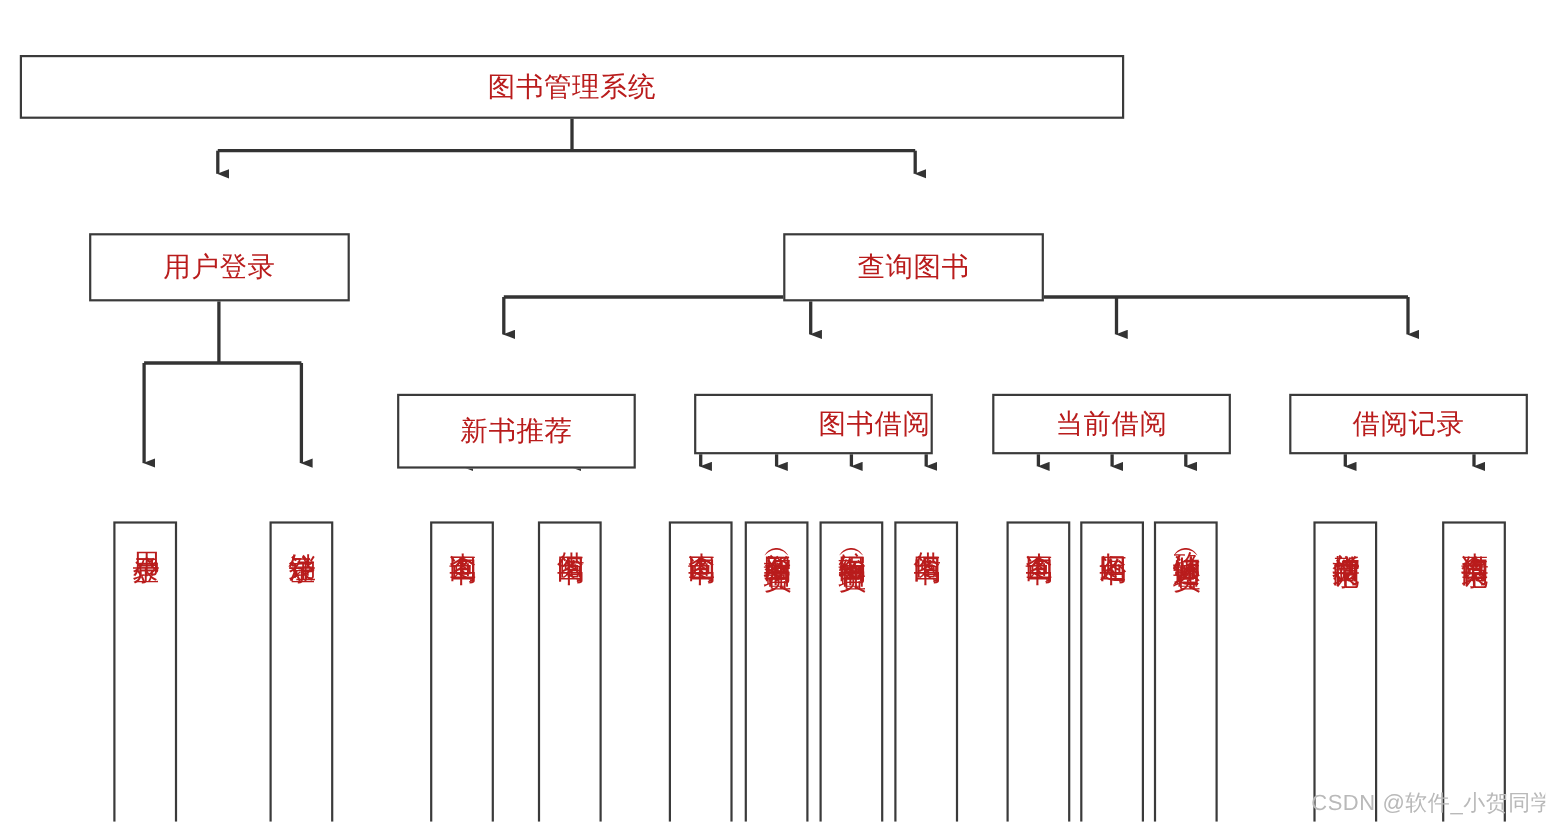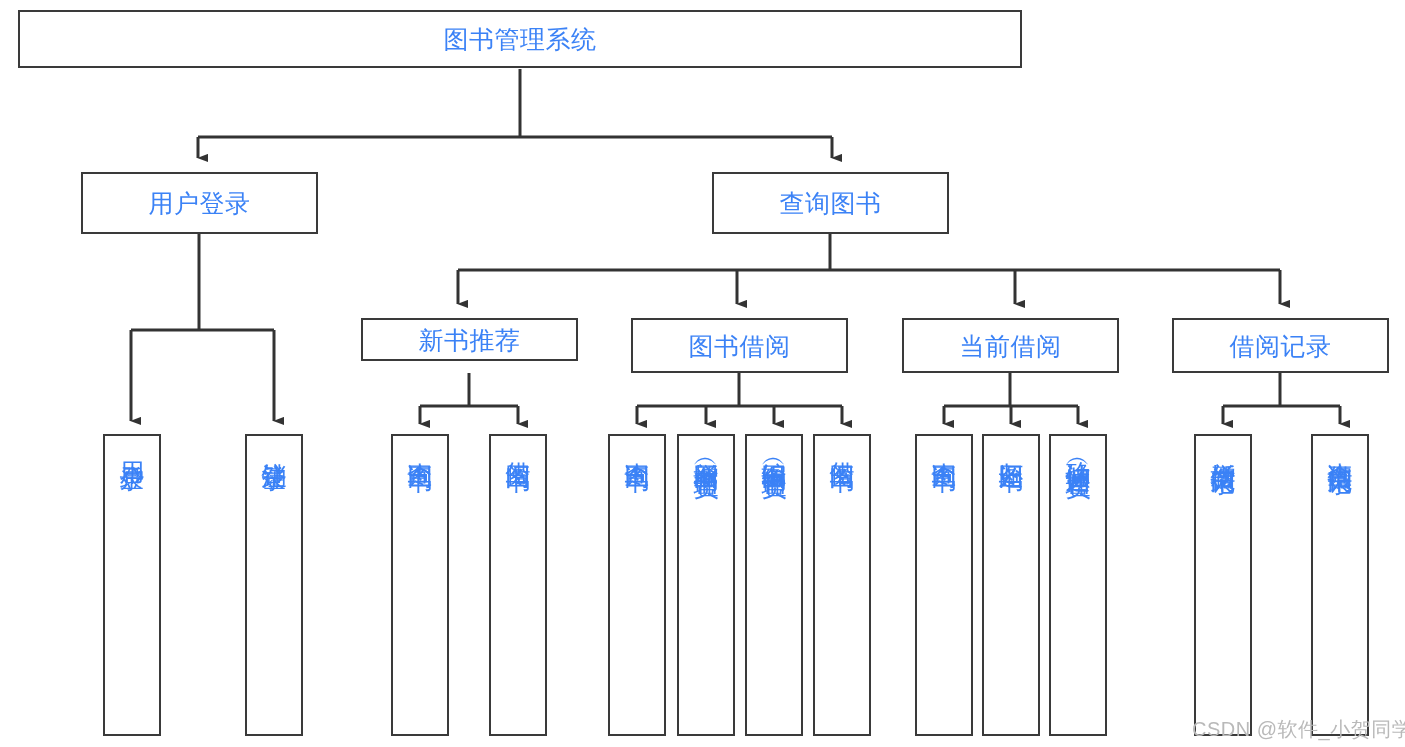--- a/index.html
+++ b/index.html
@@ -26,21 +26,22 @@
     pointer-events: none;
   }
   .node {
     position: absolute;
     box-sizing: border-box;
     background: #ffffff;
     border: 2.5px solid #3a3a3a;
     display: flex;
     align-items: center;
     justify-content: center;
-    color: #3b82f6;
+    color: #b91c1c;
+    margin-top: 40px;
   }
   .node .label {
     display: block;
     line-height: 1.12;
     text-align: center;
     letter-spacing: 0.5px;
   }
   .node.horizontal .label {
     writing-mode: horizontal-tb;
     font-size: 25px;
@@ -128,24 +129,24 @@
     <span class="label">图书管理系统</span>
   </div>
 
   <div class="node horizontal" style="left:81px; top:172px; width:237px; height:62px;">
     <span class="label">用户登录</span>
   </div>
   <div class="node horizontal" style="left:712px; top:172px; width:237px; height:62px;">
     <span class="label">查询图书</span>
   </div>
 
-  <div class="node horizontal" style="left:361px; top:318px; width:217px; height:43px;">
+  <div class="node horizontal" style="left:361px; top:318px; width:217px; height:68px;">
     <span class="label">新书推荐</span>
   </div>
-  <div class="node horizontal" style="left:631px; top:318px; width:217px; height:55px;">
+  <div class="node horizontal" style="left:631px; top:318px; width:217px; height:55px;justify-content:flex-end;">
     <span class="label">图书借阅</span>
   </div>
   <div class="node horizontal" style="left:902px; top:318px; width:217px; height:55px;">
     <span class="label">当前借阅</span>
   </div>
   <div class="node horizontal" style="left:1172px; top:318px; width:217px; height:55px;">
     <span class="label">借阅记录</span>
   </div>
 
   <div class="node vertical" style="left:103px; top:434px; width:58px; height:302px;">

